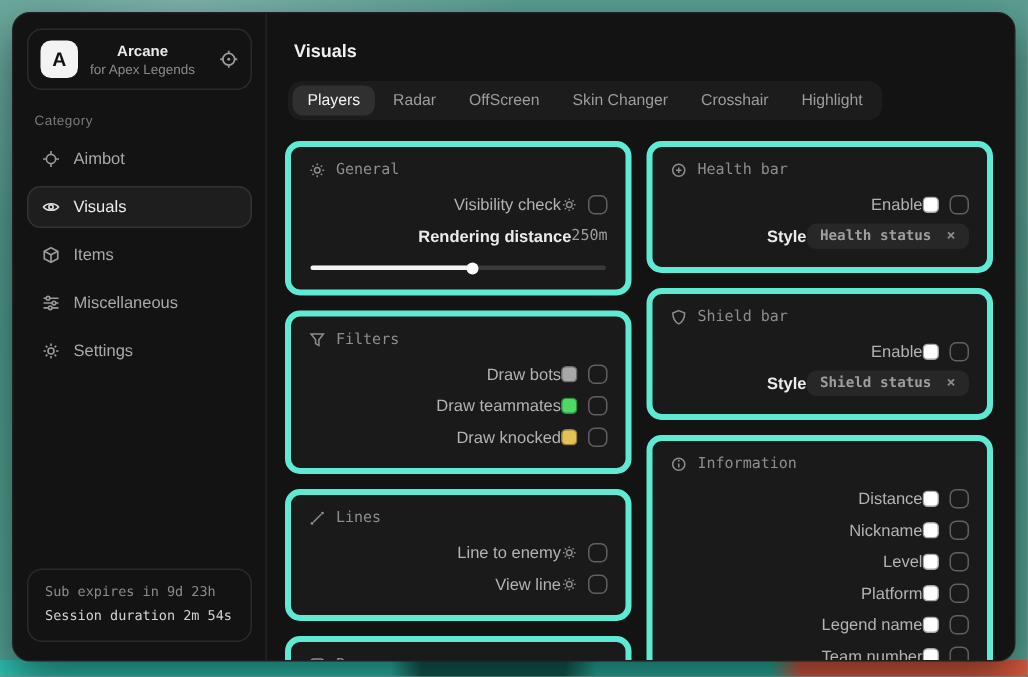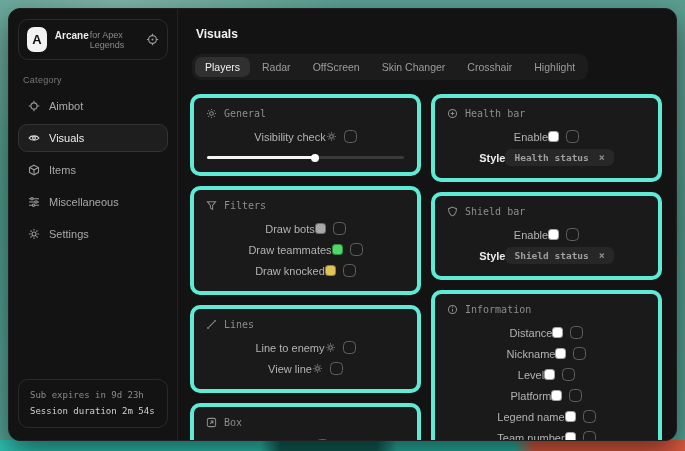--- a/index.html
+++ b/index.html
@@ -20,21 +20,21 @@
     background:#131313; border:1px solid #1f1f1f; border-radius:12px;
     display:flex; overflow:hidden; box-shadow:0 12px 30px rgba(0,0,0,.5);
   }
   
   .sidebar { width:169px; flex:0 0 169px; border-right:1px solid #242424;
     display:flex; flex-direction:column; padding:10px 9px 12px; }
   .logo-card { border:1px solid #2b2b2b; border-radius:10px; padding:7px 8px;
     display:flex; align-items:center; gap:8px; }
   .logo { width:25px; height:25px; background:#f3f3f3; border-radius:7px;
     color:#111; font-weight:bold; font-size:13px; display:flex; align-items:center; justify-content:center; }
-  .logo-text { display:flex; gap:1px; }
+  .logo-text { display:flex; flex-direction:column; gap:1px;align-items:center; }
   .app-title { font-size:10px; font-weight:bold; color:#eaeaea; }
   .app-sub { font-size:9px; color:#8a8a8a; }
   .hdr-ic { margin-left:auto; color:#9a9a9a; display:flex; cursor:pointer; }
   .cat { margin:15px 5px 7px; font-size:9px; color:#787878; letter-spacing:.3px; }
   .nav { display:flex; flex-direction:column; gap:4px; }
   .nav-item { display:flex; align-items:flex-start; gap:9px; padding:7px 9px;
     border:1px solid transparent; border-radius:9px; color:#a9a9a9; font-size:11px; cursor:pointer; }
   .nav-item .ic { color:#9a9a9a; }
   .nav-item.active { background:#1e1e1e; border-color:#333; color:#ededed; }
   .nav-item.active .ic { color:#dcdcdc; }
@@ -49,21 +49,21 @@
   .tabbar { align-self:flex-start; display:flex; gap:2px; background:#1c1c1c;
     border-radius:9px; padding:3px; margin-left:2px; }
   .tab { border:none; background:transparent; color:#9c9c9c; font-size:10.5px;
     font-family:"Liberation Sans", sans-serif; padding:4px 10px; border-radius:7px; cursor:pointer; }
   .tab.active { background:#303030; color:#f2f2f2; }
   .grid { margin-top:14px; display:grid; grid-template-columns:1fr 1fr; gap:10px; align-items:start; }
   .col { display:flex; flex-direction:column; gap:10px; }
   .card { background:#1a1a1a; border:4px solid #5eead4; border-radius:10px; padding:8px 12px 10px; }
   .card-header { display:flex; align-items:center; gap:7px; color:#8d8d8d;
     font-family:"DejaVu Sans Mono", monospace; font-size:10px; margin:2px 0 7px; }
-  .row { display:flex; align-items:center; justify-content:center; min-height:21px;
+  .row { display:flex; align-items:center; justify-content:flex-end; min-height:21px;
     font-size:11px; color:#b3b3b3; }
   .row.bright { color:#ececec; font-weight:bold; }
   .row-right { display:flex; align-items:center; gap:7px; }
   .swatch { width:11px; height:11px; border-radius:3.5px; border:1px solid rgba(0,0,0,.35); }
   .checkbox { width:13px; height:13px; border:1.5px solid #606060; border-radius:4.5px;
     background:transparent; cursor:pointer; }
   .gear-mini { color:#8a8a8a; display:flex; cursor:pointer; }
   .val { font-family:"DejaVu Sans Mono", monospace; font-size:10px; color:#9a9a9a; font-weight:normal; }
   .slider { margin:9px 1px 3px; height:3px; background:#3a3a3a; border-radius:2px; position:relative; cursor:pointer; }
   .slider-fill { height:100%; background:#f5f5f5; border-radius:2px; }
@@ -199,20 +199,24 @@
             <span class="row-right">
               <span class="gear-mini">
                 <svg width="11" height="11" viewBox="0 0 12 12" fill="none" stroke="currentColor" stroke-width="1.1">
                   <circle cx="6" cy="6" r="2"></circle>
                   <path d="M6 1.4 V2.6 M6 9.4 V10.6 M1.4 6 H2.6 M9.4 6 H10.6 M2.8 2.8 L3.7 3.7 M8.3 8.3 L9.2 9.2 M9.2 2.8 L8.3 3.7 M3.7 8.3 L2.8 9.2"></path>
                 </svg>
               </span>
               <span class="checkbox"></span>
             </span>
           </div>
+          <div class="row bright">
+            <span>Rendering distance</span>
+            <span class="val">250m</span>
+          </div>
           <div class="slider">
             <div class="slider-fill" style="width: 55%;"></div>
             <div class="slider-thumb" style="left: 55%;"></div>
           </div>
         </div>
 
         <div class="card">
           <div class="card-header">
             <span class="ic">
               <svg width="11" height="11" viewBox="0 0 12 12" fill="none" stroke="currentColor" stroke-width="1.1">

